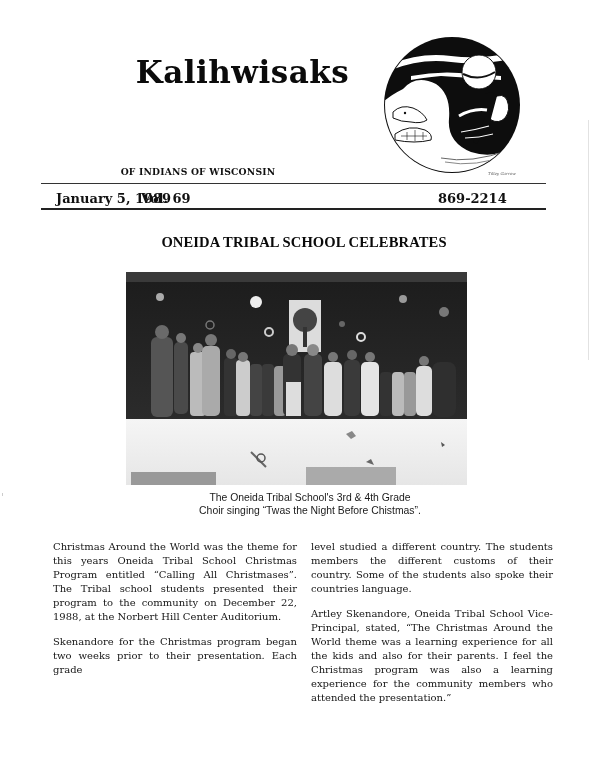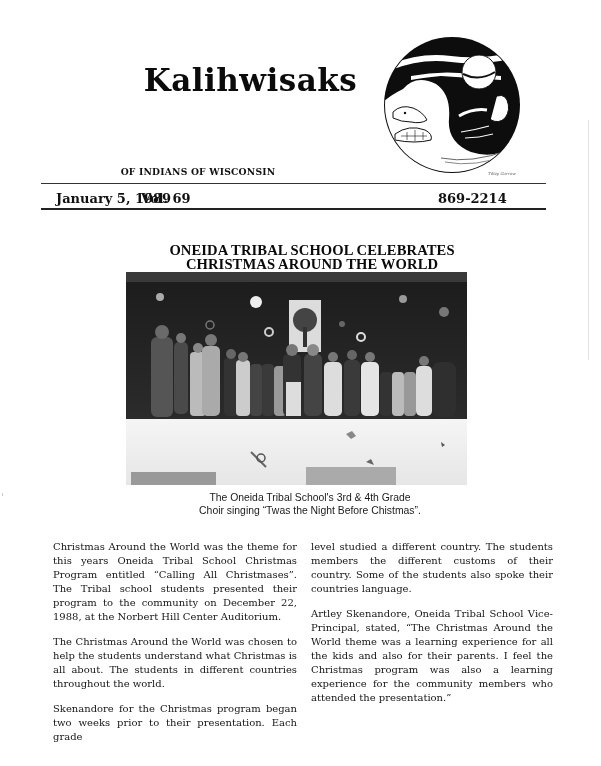--- a/index.html
+++ b/index.html
@@ -2,21 +2,21 @@
 <html><head>
 <meta charset="utf-8">
 <style>
   html, body { margin: 0; padding: 0; background: #ffffff; }
   body { width: 601px; height: 766px; position: relative; overflow: hidden; color: #111; }
   .page { position: absolute; left: 0; top: 0; width: 601px; height: 766px; background: #fff; }
 
   .masthead-title {
     position: absolute; left: 100px; top: 54px; width: 285px; text-align: center;
     font-family: "DejaVu Serif", serif; font-weight: 900; font-size: 31px; letter-spacing: 0.5px;
-    color: #0b0b0b; margin: 8px;
+    color: #0b0b0b; margin: 0;
   }
   .tagline {
     position: absolute; left: 130px; top: 113px; width: 230px; text-align: center;
     font-family: "DejaVu Serif", serif; font-weight: bold; font-size: 9px; color: #111;
   }
   .publine {
     position: absolute; left: 20px; width: 380px; text-align: center;
     font-family: "DejaVu Serif", serif; font-weight: bold; font-size: 9.2px; letter-spacing: 0.2px; color: #111;
   }
   .publine.l1 { top: 149px; left: 28px; width: 340px; }
@@ -36,21 +36,21 @@
   .dateline.date { left: 56px; }
   .dateline.vol { left: 141px; }
   .dateline.phone { left: 438px; }
 
   .faint-vline { position: absolute; left: 588px; top: 120px; width: 1px; height: 240px; background: #e2e2e2; }
   .faint-dot { position: absolute; left: 2px; top: 493px; width: 1px; height: 3px; background: #ccc; }
 
   .headline {
     position: absolute; left: 110px; top: 231px; width: 380px; text-align: center;
     font-family: "Liberation Serif", serif; font-weight: bold; font-size: 14.6px; line-height: 14px;
-    color: #0a0a0a; margin: 12px; letter-spacing: 0.1px;
+    color: #0a0a0a; margin: 4px; letter-spacing: 0.1px;
   }
 
   .photo {
     position: absolute; left: 126px; top: 272px; width: 341px; height: 213px; overflow: hidden;
     background: #f3f3f3;
   }
   .photo svg { display: block; }
 
   .caption {
     position: absolute; left: 160px; top: 492px; width: 300px; text-align: center;
@@ -116,21 +116,20 @@
   <div class="dateline date">January 5, 1989</div>
   <div class="dateline vol">Vol. 69</div>
   <div class="dateline phone">869-2214</div>
   <div class="rule-bottom"></div>
 
   <div class="faint-vline"></div>
   <div class="faint-dot"></div>
 
   <h2 class="headline">
     <span>ONEIDA TRIBAL SCHOOL CELEBRATES</span><br>
-    <span>CHRISTMAS AROUND THE WORLD</span>
   </h2>
 
   <div class="photo">
     <svg width="341" height="213" viewBox="0 0 341 213">
       <defs>
         <linearGradient id="stagebg" x1="0" y1="0" x2="0" y2="1">
           <stop offset="0" stop-color="#1c1c1c"></stop>
           <stop offset="1" stop-color="#2b2b2b"></stop>
         </linearGradient>
         <linearGradient id="floor" x1="0" y1="0" x2="0" y2="1">
@@ -201,21 +200,20 @@
     </svg>
   </div>
 
   <div class="caption">
     <span>The Oneida Tribal School's 3rd &amp; 4th Grade</span><br>
     <span>Choir singing “Twas the Night Before Chistmas”.</span>
   </div>
 
   <div class="col left">
     <p>Christmas Around the World was the theme for this years Oneida Tribal School Christmas Program entitled “Calling All Christmases”. The Tribal school students presented their program to the community on December 22, 1988, at the Norbert Hill Center Auditorium.</p>
-    <p>The Christmas Around the World was chosen to help the students understand what Christmas is all about. The students in different countries throughout the world.</p>
     <p>Skenandore for the Christmas program began two weeks prior to their presentation. Each grade</p>
   </div>
 
   <div class="col right">
     <p>level studied a different country. The students members the different customs of their country. Some of the students also spoke their countries language.</p>
     <p>Artley Skenandore, Oneida Tribal School Vice-Principal, stated, “The Christmas Around the World theme was a learning experience for all the kids and also for their parents. I feel the Christmas program was also a learning experience for the community members who attended the presentation.”</p>
   </div>
 
 </div>
 

